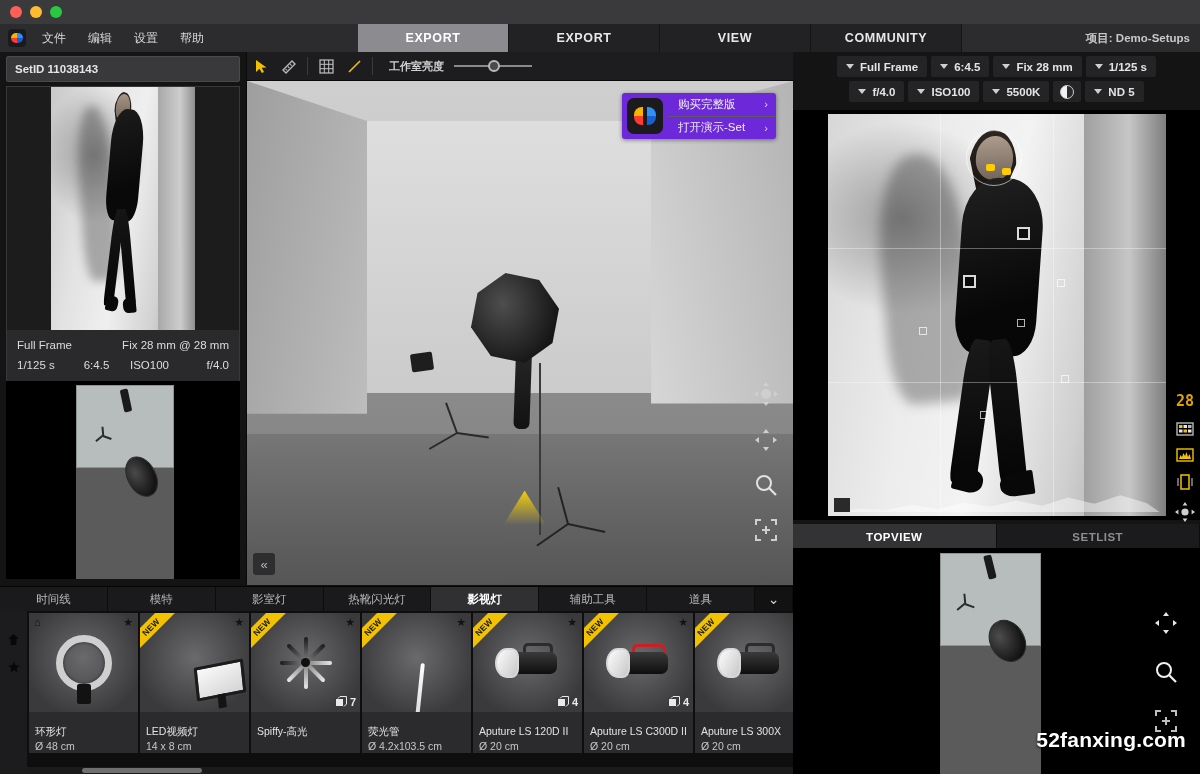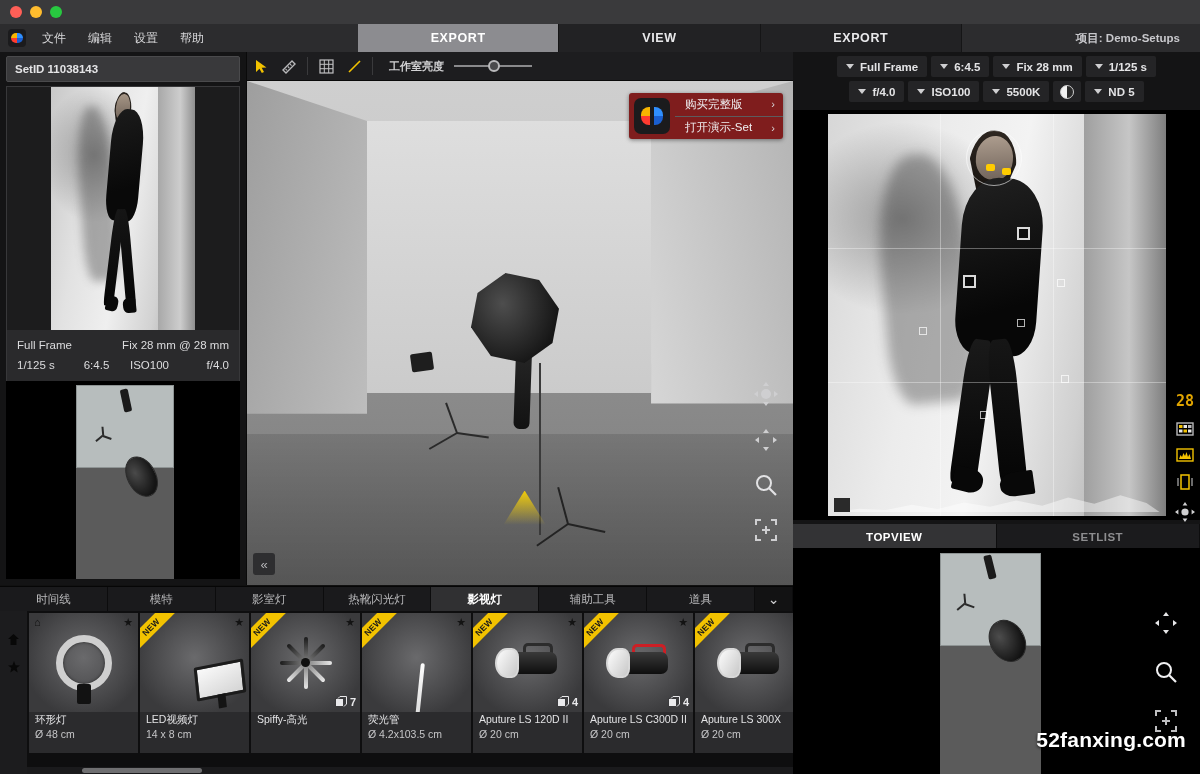--- a/index.html
+++ b/index.html
@@ -38,21 +38,21 @@
   }
   .logo::before, .logo::after {
     content: ""; position: absolute; top: 4px; width: 6px; height: 10px;
   }
   .logo::before { left: 3px; background: linear-gradient(#f7b500 0 50%, #ff3b30 50% 100%); border-radius: 5px 0 0 5px; }
   .logo::after { right: 3px; background: linear-gradient(#2f8fff 0 50%, #1a5fd0 50% 100%); border-radius: 0 5px 5px 0; }
   .menu-items { display: flex; gap: 22px; margin-left: 16px; }
   .menu-item { font-size: 12px; color: #d8d8da; cursor: default; }
 
   .project-label {
-    position: absolute; right: 20px; top: 24px; height: 28px;
+    position: absolute; right: 10px; top: 24px; height: 28px;
     display: flex; align-items: center; font-size: 11.5px;
     font-weight: bold; color: #c8c8cc;
   }
 
   
   .maintabs {
     position: absolute; left: 358px; top: 24px; width: 604px; height: 28px;
     display: flex;
   }
   .mtab {
@@ -236,22 +236,22 @@
     background: linear-gradient(180deg, #2a2a2a, #121212);
     border-radius: 6px; transform: translateX(-50%) rotate(2deg);
   }
   .light-cone {
     position: absolute; left: 47%; bottom: 12%; width: 42px; height: 34px;
     background: linear-gradient(180deg, rgba(255,214,0,.9), rgba(255,214,0,0));
     clip-path: polygon(50% 0, 100% 100%, 0 100%);
   }
 
   .promo {
-    position: absolute; right: 10px; top: 12px; display: flex;
-    background: #7f1d1d; border-radius: 3px; overflow: hidden;
+    position: absolute; right: 17px; top: 12px; display: flex;
+    background: #6d28d9; border-radius: 3px; overflow: hidden;
     box-shadow: 0 1px 4px rgba(0,0,0,.45);
   }
   .promo-logo {
     width: 36px; height: 36px; margin: 5px; border-radius: 7px;
     background: #1b1b1d; position: relative; flex: none;
   }
   .promo-logo::before, .promo-logo::after { content: ""; position: absolute; top: 9px; width: 9px; height: 18px; }
   .promo-logo::before { left: 7px; background: linear-gradient(#f7b500 0 50%, #ff3b30 50% 100%); border-radius: 8px 0 0 8px; }
   .promo-logo::after { right: 7px; background: linear-gradient(#2f8fff 0 50%, #1a5fd0 50% 100%); border-radius: 0 8px 8px 0; }
   .promo-rows { display: flex; flex-direction: column; width: 108px; }
@@ -417,21 +417,21 @@
     background: #f2c200; color: #1a1a1a; font-size: 8.5px; font-weight: bold;
     display: flex; align-items: center; justify-content: center;
     transform: rotate(-45deg); letter-spacing: .4px;
   }
   .star { position: absolute; right: 5px; top: 3px; color: #131313; font-size: 11px; }
   .home-ico { position: absolute; left: 5px; top: 3px; color: #131313; font-size: 11px; }
   .count-badge {
     position: absolute; right: 4px; bottom: 4px; display: flex; align-items: center; gap: 3px;
     color: #e9e9eb; font-size: 11px; font-weight: bold;
   }
-  .card-label { padding: 0 6px 0 6px; color: #e2e2e4; font-size: 10.5px; line-height: 15px; }
+  .card-label { padding: 12px 6px 0 6px; color: #e2e2e4; font-size: 10.5px; line-height: 15px; }
   .card-sub { padding: 0 6px; color: #c6c6c8; font-size: 10.5px; line-height: 14px; }
 
   
   .pg { position: absolute; left: 50%; top: 50%; transform: translate(-50%,-50%); }
   .ring { width: 56px; height: 56px; border-radius: 50%; border: 7px solid #cfcfcf; box-shadow: inset 0 0 3px #222; }
   .ring::after { content: ""; position: absolute; left: 50%; bottom: -20px; transform: translateX(-50%); width: 14px; height: 20px; background: #121212; border-radius: 2px; }
   .panel { width: 50px; height: 34px; background: linear-gradient(160deg, #fafafa, #d4d4d4); border: 3px solid #1b1b1b; border-radius: 2px; transform: rotate(-6deg) skewY(-5deg); }
   .panel::after { content: ""; position: absolute; left: 42%; bottom: -14px; width: 8px; height: 14px; background: #141414; }
   .spiffy i { position: absolute; left: 50%; top: 50%; width: 52px; height: 4px; background: linear-gradient(90deg,#1a1a1a,#e8e8e8); transform-origin: 50% 50%; border-radius: 2px; }
   .spiffy::after { content: ""; position: absolute; left: 50%; top: 50%; width: 9px; height: 9px; margin: -4.5px 0 0 -4.5px; background: #101010; border-radius: 50%; }
@@ -465,22 +465,23 @@
     <div class="menu-items">
       <div class="menu-item">文件</div>
       <div class="menu-item">编辑</div>
       <div class="menu-item">设置</div>
       <div class="menu-item">帮助</div>
     </div>
   </div>
 
   <div class="maintabs">
     <div class="mtab active">EXPORT</div>
+    <div class="mtab">EXPORT</div>
     <div class="mtab">VIEW</div>
-    <div class="mtab">EXPORT</div>
+    <div class="mtab">COMMUNITY</div>
   </div>
 
   <div class="project-label">项目: Demo-Setups</div>
 
   <div class="leftcol">
     <div class="setid">SetID 11038143</div>
 
     <div class="setcard">
       <div class="setcard-img">
         <div class="photo-frame">

